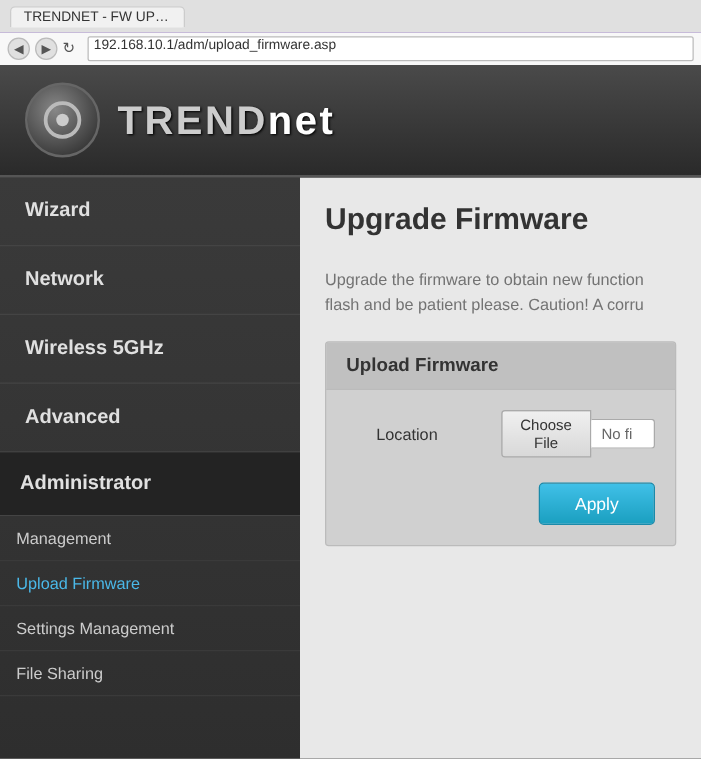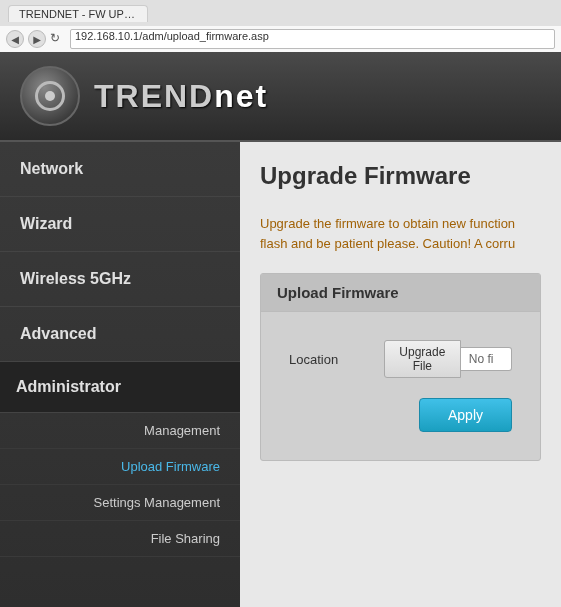--- a/index.html
+++ b/index.html
@@ -170,61 +170,61 @@
       font-weight: bold;
       border-bottom: 1px solid #444;
       background: #232323;
     }
     .sidebar-sub-item {
       padding: 10px 20px 10px 13px;
       color: #ccc;
       font-size: 13px;
       cursor: pointer;
       border-bottom: 1px solid #3a3a3a;
-      text-align: right;
     }
     .sidebar-sub-item.active {
       color: #4ab8e8;
     }
 
     
     .content {
       flex: 1;
       background: #e8e8e8;
       padding: 20px;
       overflow-y: auto;
     }
     .page-title {
       font-size: 24px;
       font-weight: bold;
       color: #333;
       margin-bottom: 24px;
     }
     .description {
       font-size: 13px;
-      color: #a16207;
+      color: #737373;
       margin-bottom: 20px;
       line-height: 1.5;
     }
     .panel {
       background: #d0d0d0;
       border: 1px solid #bbb;
       border-radius: 3px;
       overflow: hidden;
     }
     .panel-header {
       background: #c0c0c0;
       padding: 10px 16px;
       font-size: 15px;
       font-weight: bold;
       color: #333;
       border-bottom: 1px solid #bbb;
     }
     .panel-body {
-      padding: 28px;
+      padding: 16px;
+      margin-left: 24px;
     }
     .form-row {
       display: flex;
       align-items: center;
       margin-bottom: 12px;
     }
     .form-label {
       width: 120px;
       font-size: 13px;
       color: #333;
@@ -294,42 +294,42 @@
       <div class="logo-inner"></div>
     </div>
     <div class="logo-text">
       <span class="trend">TREND</span><span class="net">net</span>
     </div>
   </div>
 
   <div class="main">
 
     <div class="sidebar">
+      <div class="sidebar-item">Wizard</div>
       <div class="sidebar-item">Network</div>
-      <div class="sidebar-item">Wizard</div>
       <div class="sidebar-item">Wireless 5GHz</div>
       <div class="sidebar-item">Advanced</div>
       <div class="sidebar-section-header">Administrator</div>
       <div class="sidebar-sub-item">Management</div>
       <div class="sidebar-sub-item active">Upload Firmware</div>
       <div class="sidebar-sub-item">Settings Management</div>
       <div class="sidebar-sub-item">File Sharing</div>
     </div>
 
     <div class="content">
       <div class="page-title">Upgrade Firmware</div>
       <div class="description">Upgrade the firmware to obtain new function flash and be patient please. Caution! A corru</div>
 
       <div class="panel">
         <div class="panel-header">Upload Firmware</div>
         <div class="panel-body">
           <div class="form-row">
             <div class="form-label">Location</div>
             <div class="file-input-wrapper">
-              <button class="choose-file-btn">Upgrade File</button>
+              <button class="choose-file-btn">Choose File</button>
               <div class="file-name">No fi</div>
             </div>
           </div>
           <div class="btn-row">
             <button class="apply-btn">Apply</button>
           </div>
         </div>
       </div>
     </div>
   </div>

